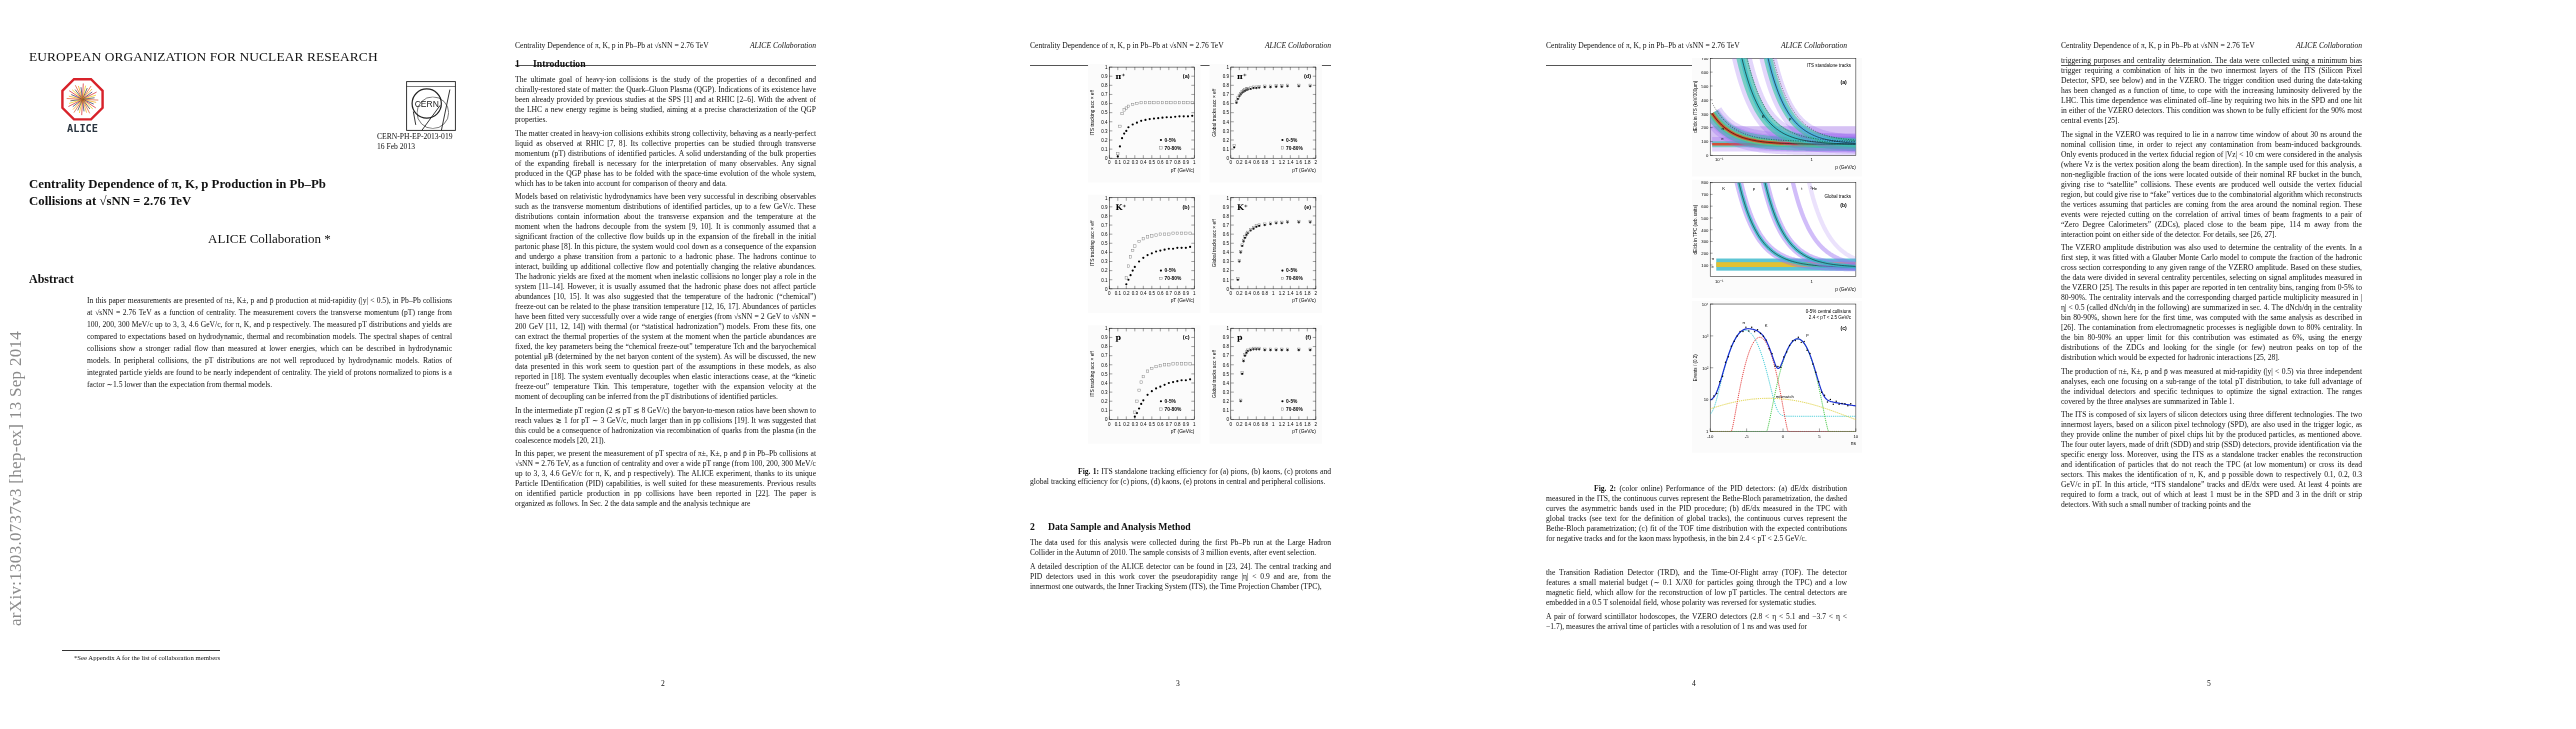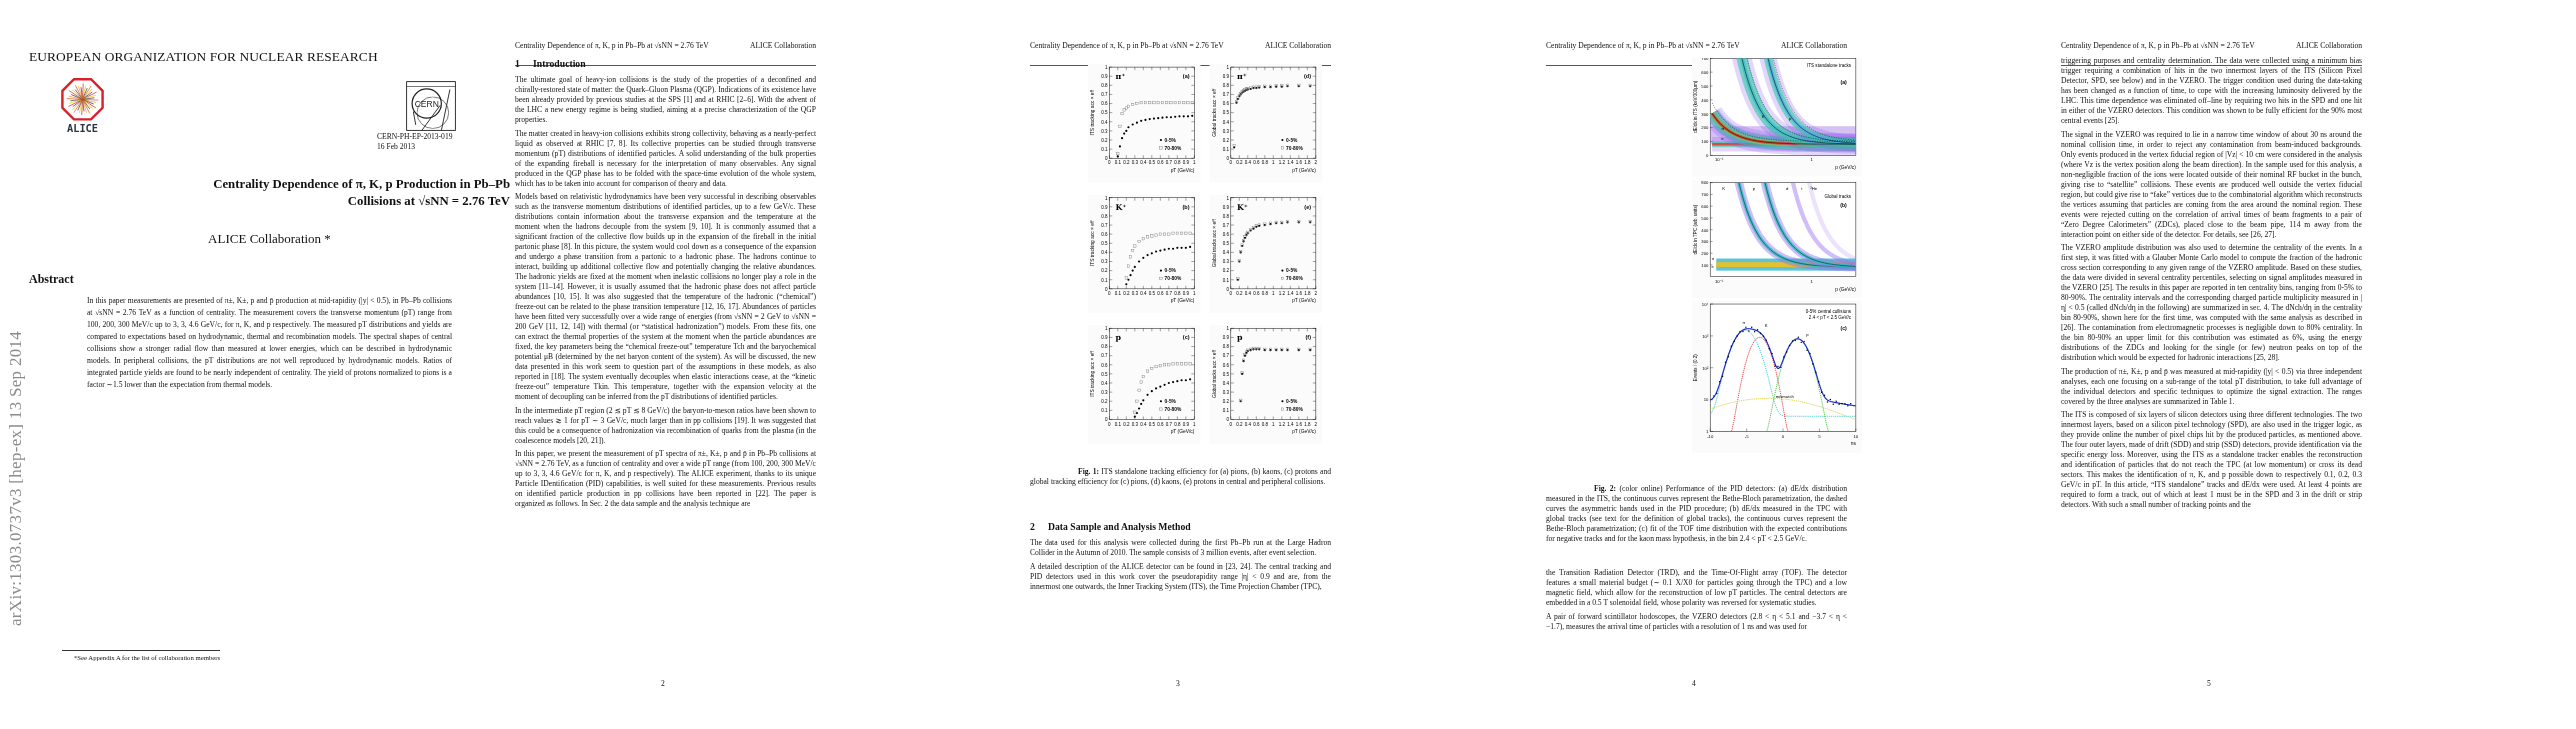--- a/index.html
+++ b/index.html
@@ -1,35 +1,35 @@
 <!DOCTYPE html>
 <html style="font-size:9.7px"><head>
 <meta charset="utf-8">
 <style>
   * { box-sizing: border-box; margin: 0; padding: 0; }
   html, body { width: 2576px; height: 729px; background: #ffffff; overflow: hidden; }
   body { font-family: "Liberation Serif", "DejaVu Serif", serif; color: #111; position: relative; }
   .page { position: absolute; top: 0; width: 515px; height: 729px; background: #fff; overflow: hidden; }
   .runhead { position: absolute; top: 29px; left: 207px; width: 301px; height: 14.6px; border-bottom: 0.6px solid #555; font-size: 7.6px; display: flex; justify-content: space-between; align-items: flex-end; padding-bottom: 15px; margin-top: 21px; }
-  .runhead .rh-right { text-align: center; }
+  .runhead .rh-right { text-align: center; font-style: italic; }
   .pageno { position: absolute; top: 679px; font-size: 7.6px; }
   .body-text { position: absolute; left: 207px; width: 301px; font-size: 7.6px; line-height: 10px; text-align: justify; }
   .body-text p { margin-bottom: 3.6px; }
   h2.sec { font-size: 9.7px; font-weight: bold; margin: 7px 0 6px; }
   h2.sec .num { display: inline-block; width: 18px; }
   .caption { font-size: 7.6px; line-height: 10px; text-align: justify; }
   .caption b { font-weight: bold; padding-left: 48px; }
 
   
   #p1 { left: 0; }
   .org { position: absolute; top: 49px; left: 29px; font-size: 13.4px; letter-spacing: 0.1px; white-space: nowrap; }
   .alice-logo { position: absolute; top: 78px; left: 61px; width: 43px; height: 56px; }
   .cern-logo { position: absolute; top: 81px; left: 406px; width: 50px; height: 50px; }
   .cern-id { position: absolute; top: 132px; left: 377px; width: 134px; font-size: 7.6px; line-height: 9.7px; }
-  .title { position: absolute; top: 176px; left: 29px; width: 481px; text-align: right; font-size: 12.8px; font-weight: bold; line-height: 17px; }
+  .title { position: absolute; top: 176px; left: 29px; width: 481px; text-align: left; font-size: 12.8px; font-weight: bold; line-height: 17px; }
   .authors { position: absolute; top: 231px; left: 29px; width: 481px; text-align: center; font-size: 13px; }
   .abs-head { position: absolute; top: 272px; left: 29px; width: 481px; text-align: left; font-size: 12px; font-weight: bold; }
   .abstract { position: absolute; top: 295px; left: 87px; width: 365px; font-size: 7.6px; line-height: 12px; text-align: justify; }
   .arxiv { position: absolute; left: 6px; top: 626px; transform: rotate(-90deg); transform-origin: left top; font-size: 17px; color: #8c8c8c; white-space: nowrap; letter-spacing: 0.3px; }
   .fn-rule { position: absolute; top: 650px; left: 62px; width: 158px; border-top: 0.6px solid #333; }
   .footnote { position: absolute; top: 654px; left: 74px; font-size: 6.7px; }
   svg text { font-family: "Liberation Sans", "DejaVu Sans", sans-serif; }
 </style>
 </head>
 <body>

